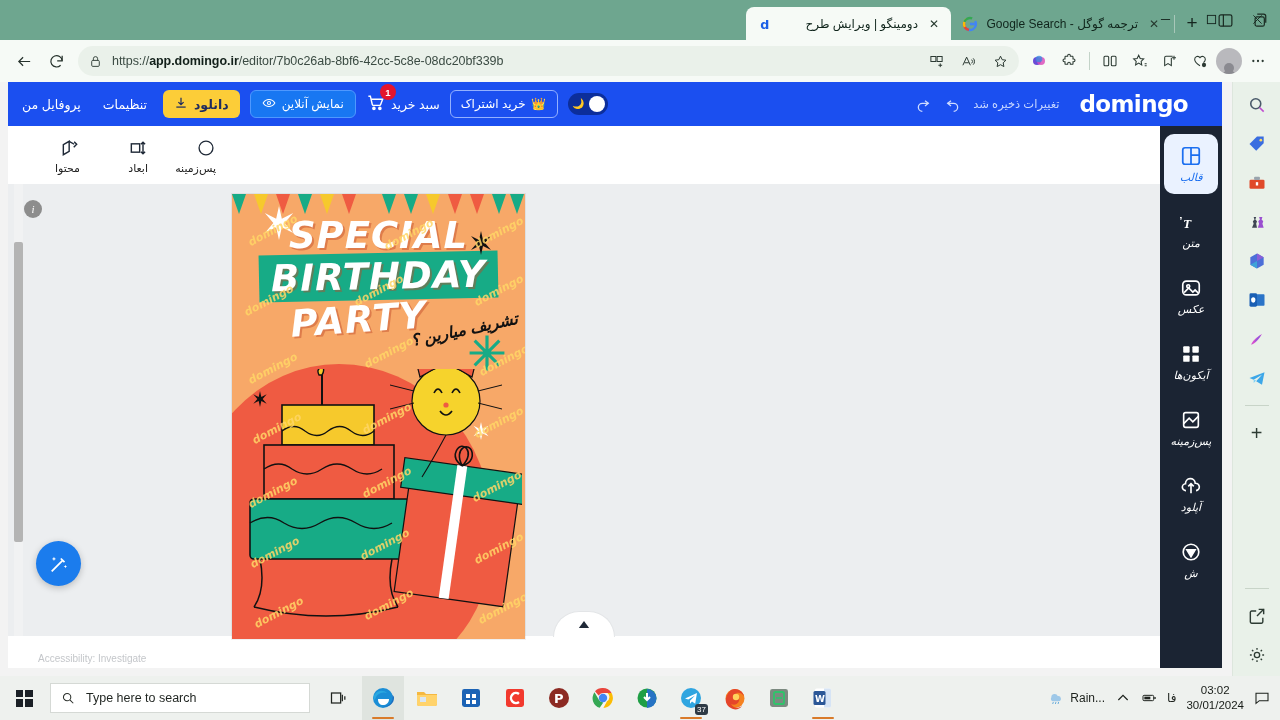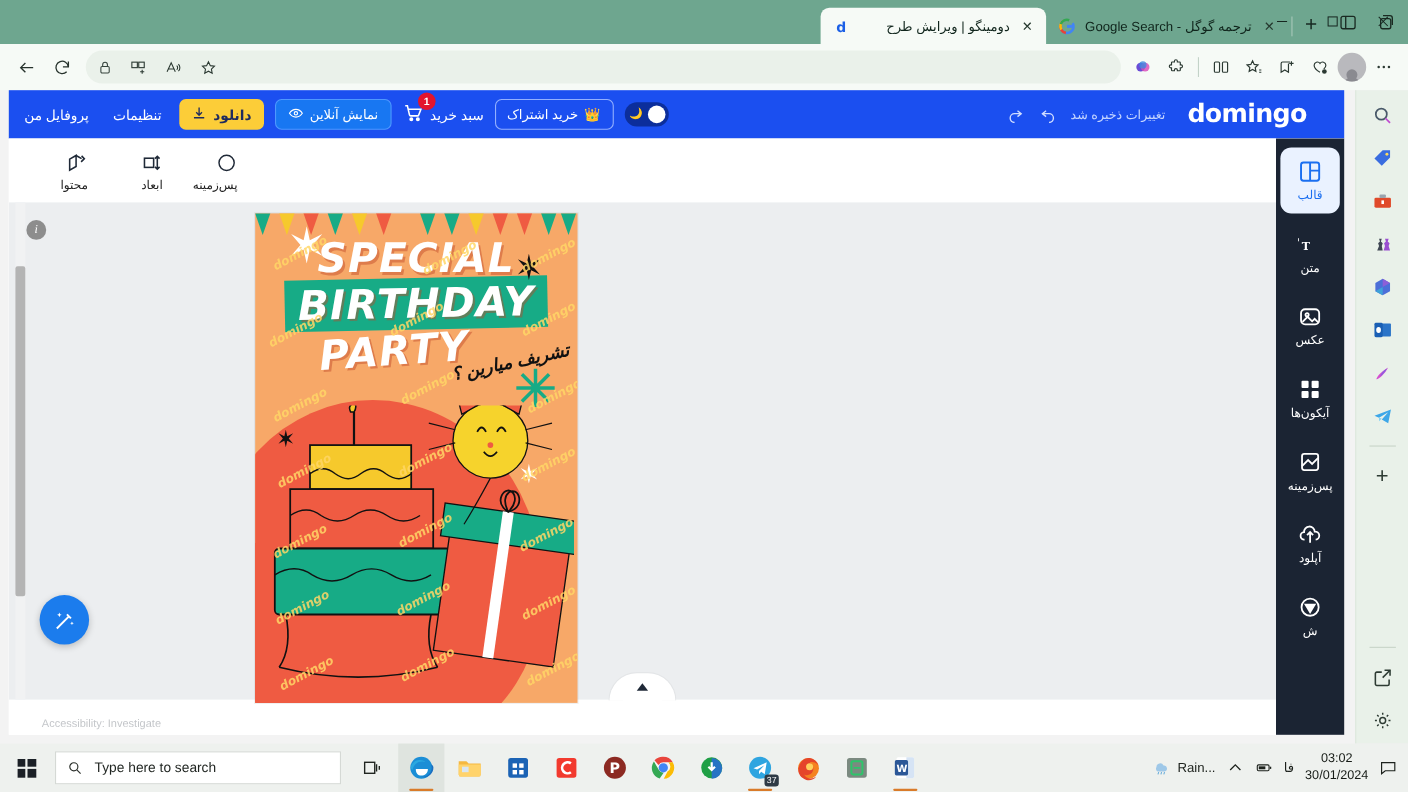--- a/index.html
+++ b/index.html
@@ -133,21 +133,21 @@
 
   
   .editor-body {
     position: absolute; top: 126px; left: 8px; width: 1214px; height: 542px;
     background: #ffffff; display: flex; direction: rtl;
   }
 
   
   .app-sidebar {
     width: 62px; background: #1b2433; display: flex; flex-direction: column;
-    align-items: center; padding-top: 8px; flex: none; overflow: hidden;
+    align-items: center; padding-top: 8px; flex: none; overflow: hidden; font-style: italic;
   }
   .as-item {
     width: 54px; height: 60px; border-radius: 10px; display: flex; flex-direction: column;
     align-items: center; justify-content: center; gap: 4px; color: #ffffff; margin-bottom: 6px;
   }
   .as-item.active { background: #eaf2ff; color: #1b6ff0; }
   .as-item svg { width: 22px; height: 22px; }
   .as-label { font-size: 11px; }
   .canvas-area {
     flex: 1; position: relative; background: #ffffff; overflow: hidden;
@@ -365,20 +365,23 @@
           <path d="M20 4v7h-7"></path>
         </svg>
     </div>
 
     <div class="omnibox">
       <span class="omni-lock">
         <svg viewBox="0 0 24 24" fill="none" stroke="currentColor" stroke-width="1.8">
             <rect x="5" y="10" width="14" height="11" rx="2"></rect>
             <path d="M8 10V7a4 4 0 0 1 8 0v3"></path>
           </svg>
+      </span>
+      <span class="omni-url">
+        <span>https://</span><b>app.domingo.ir</b><span>/editor/7b0c26ab-8bf6-42cc-5c8e-08dc20bf339b</span>
       </span>
       <span class="omni-act">
         <svg viewBox="0 0 24 24" fill="none" stroke="currentColor" stroke-width="1.6">
             <rect x="3" y="4" width="8" height="8"></rect>
             <rect x="13" y="4" width="8" height="8"></rect>
             <path d="M18 15v6M15 18h6"></path>
           </svg>
       </span>
       <span class="omni-act">
         <svg viewBox="0 0 24 24" fill="none" stroke="currentColor" stroke-width="1.6">

